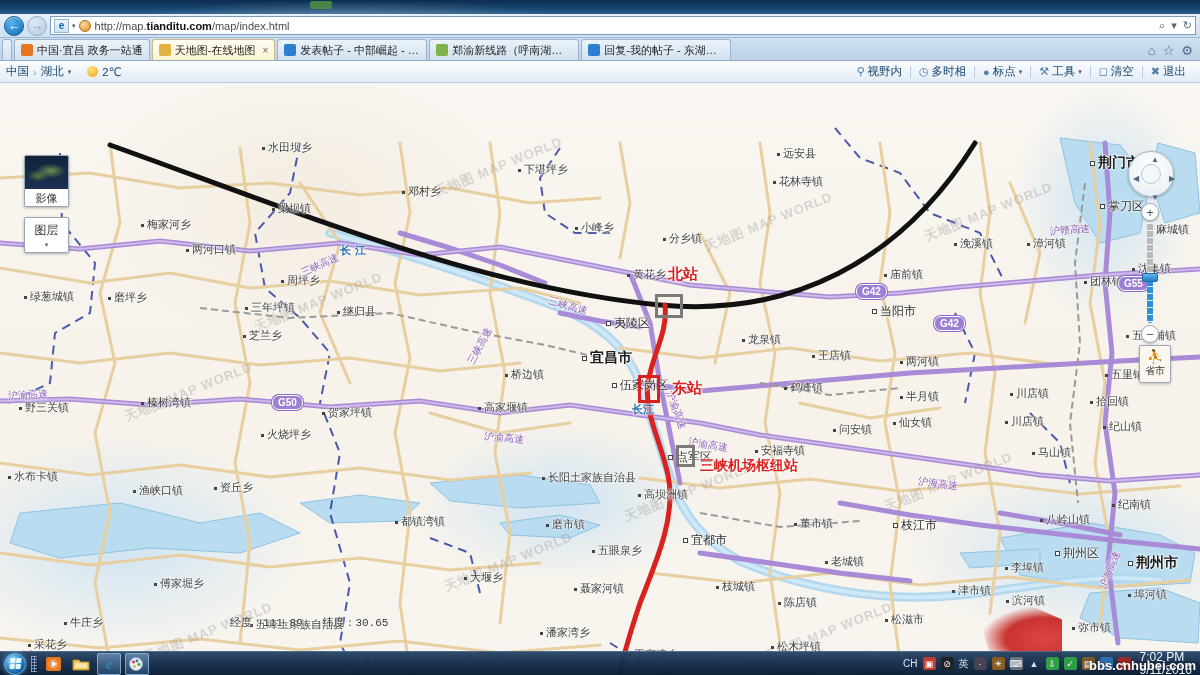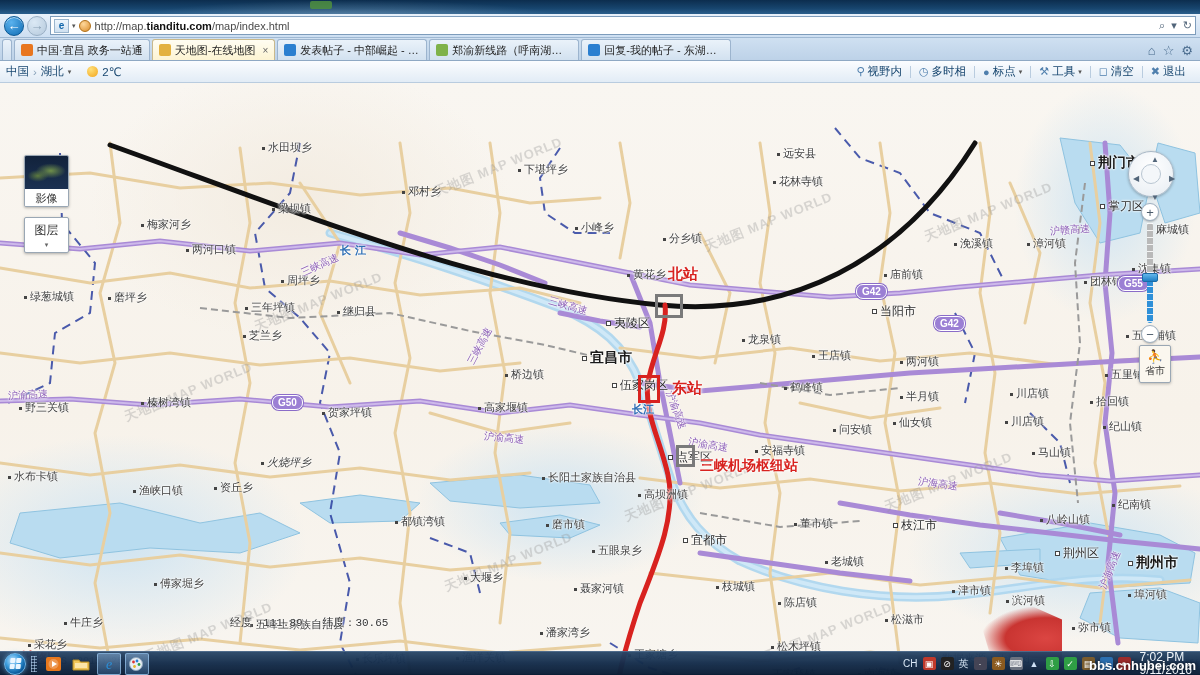--- a/index.html
+++ b/index.html
@@ -461,21 +461,21 @@
         <div class="lbl town" style="left: 1090px; top: 311px;"><span class="dotm"></span><span>拾回镇</span></div>
         <div class="lbl town" style="left: 1105px; top: 284px;"><span class="dotm"></span><span>五里铺镇</span></div>
         <div class="lbl town" style="left: 1126px; top: 245px;"><span class="dotm"></span><span>五里铺镇</span></div>
         <div class="lbl town" style="left: 1132px; top: 178px;"><span class="dotm"></span><span>沈集镇</span></div>
         <div class="lbl town" style="left: 1150px; top: 139px;"><span class="dotm"></span><span>麻城镇</span></div>
         <div class="lbl town" style="left: 141px; top: 312px;"><span class="dotm"></span><span>榛树湾镇</span></div>
         <div class="lbl town" style="left: 19px; top: 317px;"><span class="dotm"></span><span>野三关镇</span></div>
         <div class="lbl town" style="left: 322px; top: 322px;"><span class="dotm"></span><span>贺家坪镇</span></div>
         <div class="lbl town" style="left: 478px; top: 317px;"><span class="dotm"></span><span>高家堰镇</span></div>
         <div class="lbl town" style="left: 505px; top: 284px;"><span class="dotm"></span><span>桥边镇</span></div>
-        <div class="lbl town" style="left: 261px; top: 372px; font-style: italic;"><span class="dotm"></span><span>火烧坪乡</span></div>
+        <div class="lbl town" style="left: 261px; top: 344px;"><span class="dotm"></span><span>火烧坪乡</span></div>
         <div class="lbl town" style="left: 8px; top: 386px;"><span class="dotm"></span><span>水布卡镇</span></div>
         <div class="lbl town" style="left: 133px; top: 400px;"><span class="dotm"></span><span>渔峡口镇</span></div>
         <div class="lbl town" style="left: 214px; top: 397px;"><span class="dotm"></span><span>资丘乡</span></div>
         <div class="lbl town" style="left: 395px; top: 431px;"><span class="dotm"></span><span>都镇湾镇</span></div>
         <div class="lbl town" style="left: 546px; top: 434px;"><span class="dotm"></span><span>磨市镇</span></div>
         <div class="lbl town" style="left: 542px; top: 387px;"><span class="dotm"></span><span>长阳土家族自治县</span></div>
         <div class="lbl town" style="left: 638px; top: 404px;"><span class="dotm"></span><span>高坝洲镇</span></div>
         <div class="lbl town" style="left: 592px; top: 460px;"><span class="dotm"></span><span>五眼泉乡</span></div>
         <div class="lbl town" style="left: 574px; top: 498px;"><span class="dotm"></span><span>聂家河镇</span></div>
         <div class="lbl town" style="left: 464px; top: 487px;"><span class="dotm"></span><span>大堰乡</span></div>

